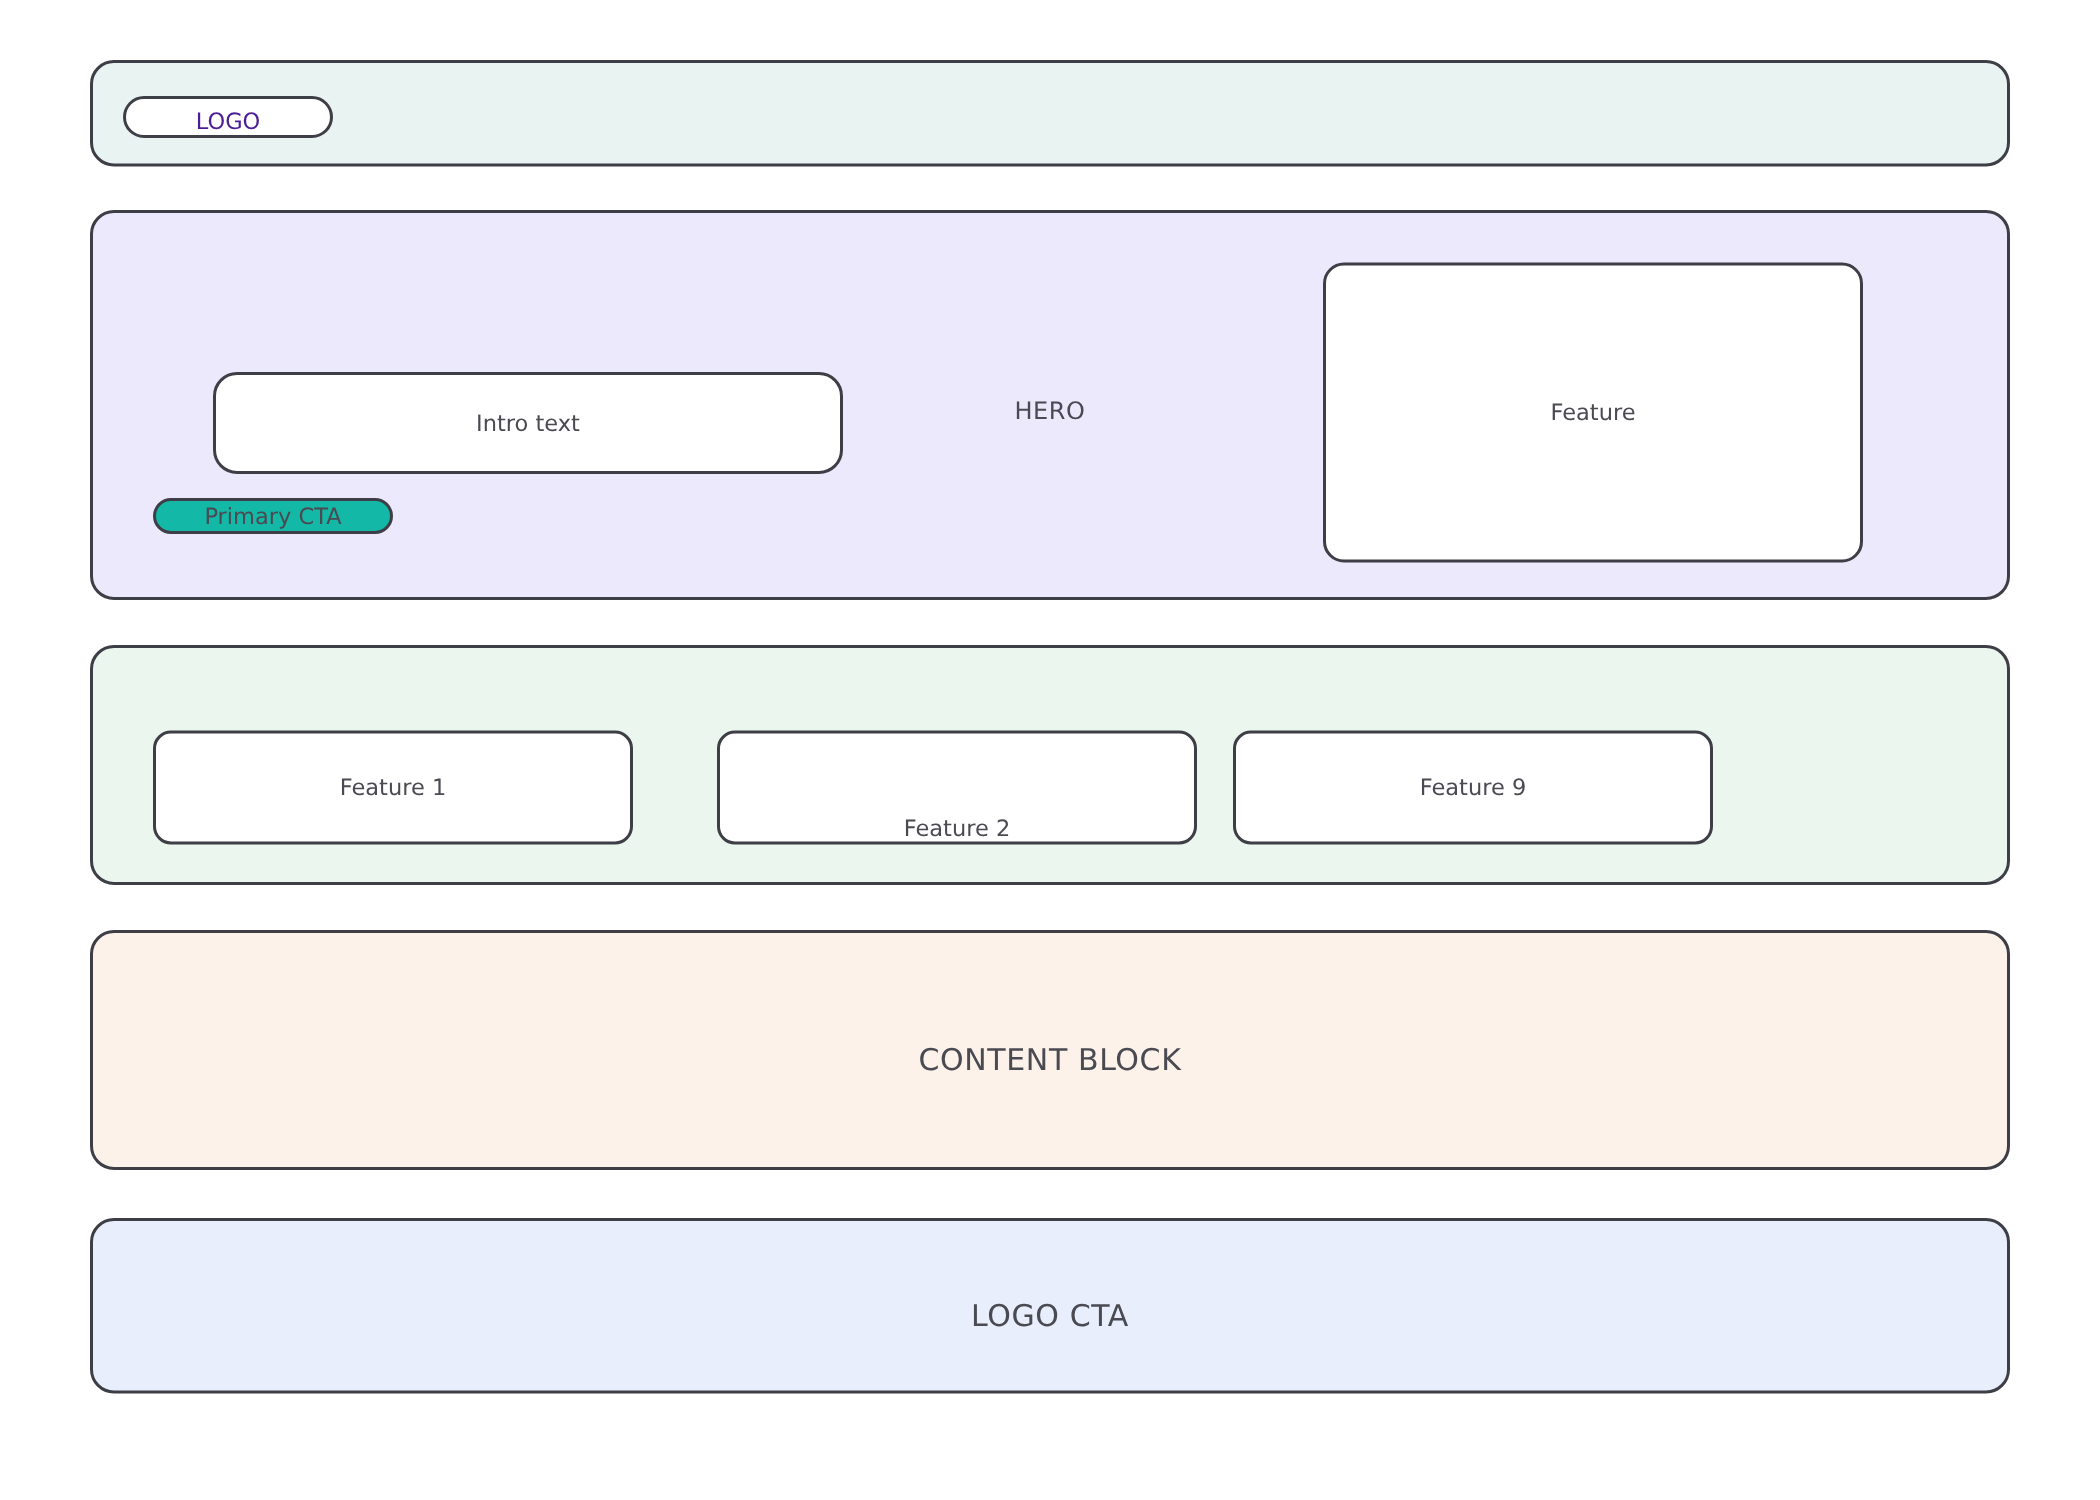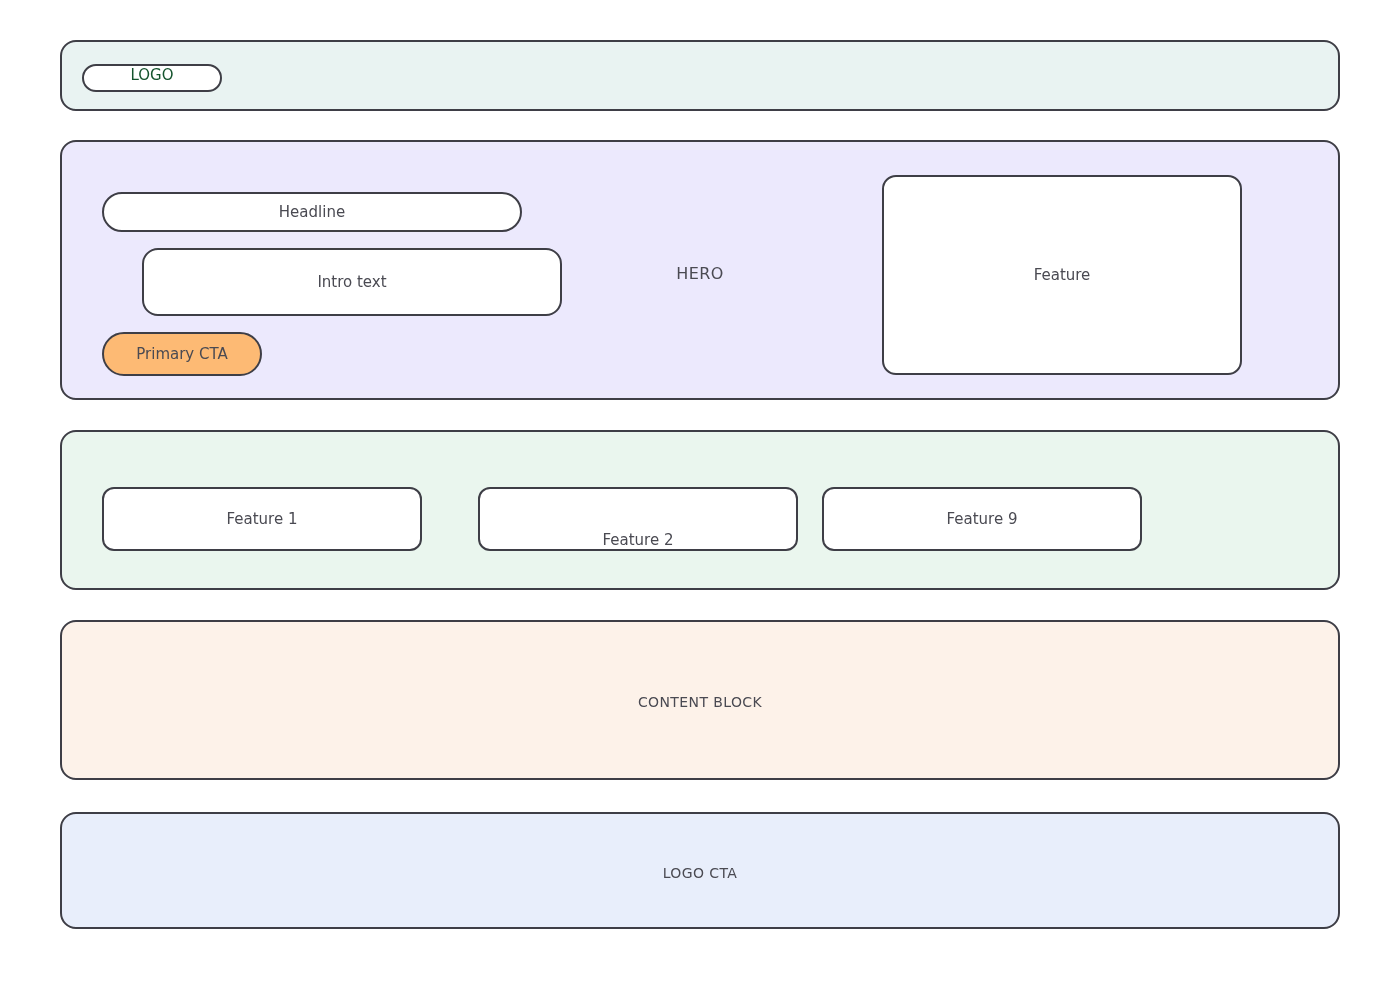--- a/index.html
+++ b/index.html
@@ -29,43 +29,43 @@
     border: 2.5px solid #3e3e46;
     box-sizing: border-box;
     border-radius: 16px;
   }
 
   .band-label {
     position: absolute;
     left: 0;
     right: 0;
     text-align: center;
-    font-size: 14px;
+    font-size: 20px;
     letter-spacing: 0.4px;
     color: #4a4a52;
   }
 
   
   #header-band {
     top: 40px;
     height: 71px;
     background: #e9f3f2;
   }
 
   .pill {
     position: absolute;
     border: 2.5px solid #3e3e46;
     box-sizing: border-box;
     background: #ffffff;
     border-radius: 999px;
     display: flex;
-    align-items: flex-start;
+    align-items: flex-end;
     justify-content: center;
     font-size: 15px;
-    color: #14532d;
+    color: #4c1d95;
   }
 
   #logo-pill {
     left: 20px;
     top: 22px;
     width: 140px;
     height: 28px;
   }
 
   #header-cta-pill {
@@ -113,23 +113,23 @@
     width: 420px;
     height: 68px;
     border-radius: 16px;
     margin-left: 40px;
   }
 
   #hero-primary-cta {
     left: 40px;
     top: 190px;
     width: 160px;
-    height: 44px;
+    height: 24px;
     border-radius: 999px;
-    background: #fdba74;
+    background: #14b8a6;
   }
 
   #hero-visual {
     left: 820px;
     top: 33px;
     width: 360px;
     height: 200px;
     border-radius: 14px;
   }
 
@@ -137,21 +137,21 @@
   #features-band {
     top: 430px;
     height: 160px;
     background: #eaf6ee;
   }
 
   .feature-card {
     position: absolute;
     top: 55px;
     width: 320px;
-    height: 64px;
+    height: 76px;
     border: 2.5px solid #3e3e46;
     box-sizing: border-box;
     background: #ffffff;
     border-radius: 12px;
     display: flex;
     align-items: center;
     justify-content: center;
     font-size: 15px;
     color: #4a4a52;
   }
@@ -189,23 +189,20 @@
 
   <div class="band" id="header-band">
     <div class="pill" id="logo-pill">
       <span>LOGO</span>
     </div>
   </div>
 
   <div class="band" id="hero-band">
     <div class="band-label" id="hero-label">HERO</div>
 
-    <div class="hero-box" id="hero-headline">
-      <span>Headline</span>
-    </div>
 
     <div class="hero-box" id="hero-intro">
       <span>Intro text</span>
     </div>
 
     <div class="hero-box" id="hero-primary-cta">
       <span>Primary CTA</span>
     </div>
 
     <div class="hero-box" id="hero-visual">

